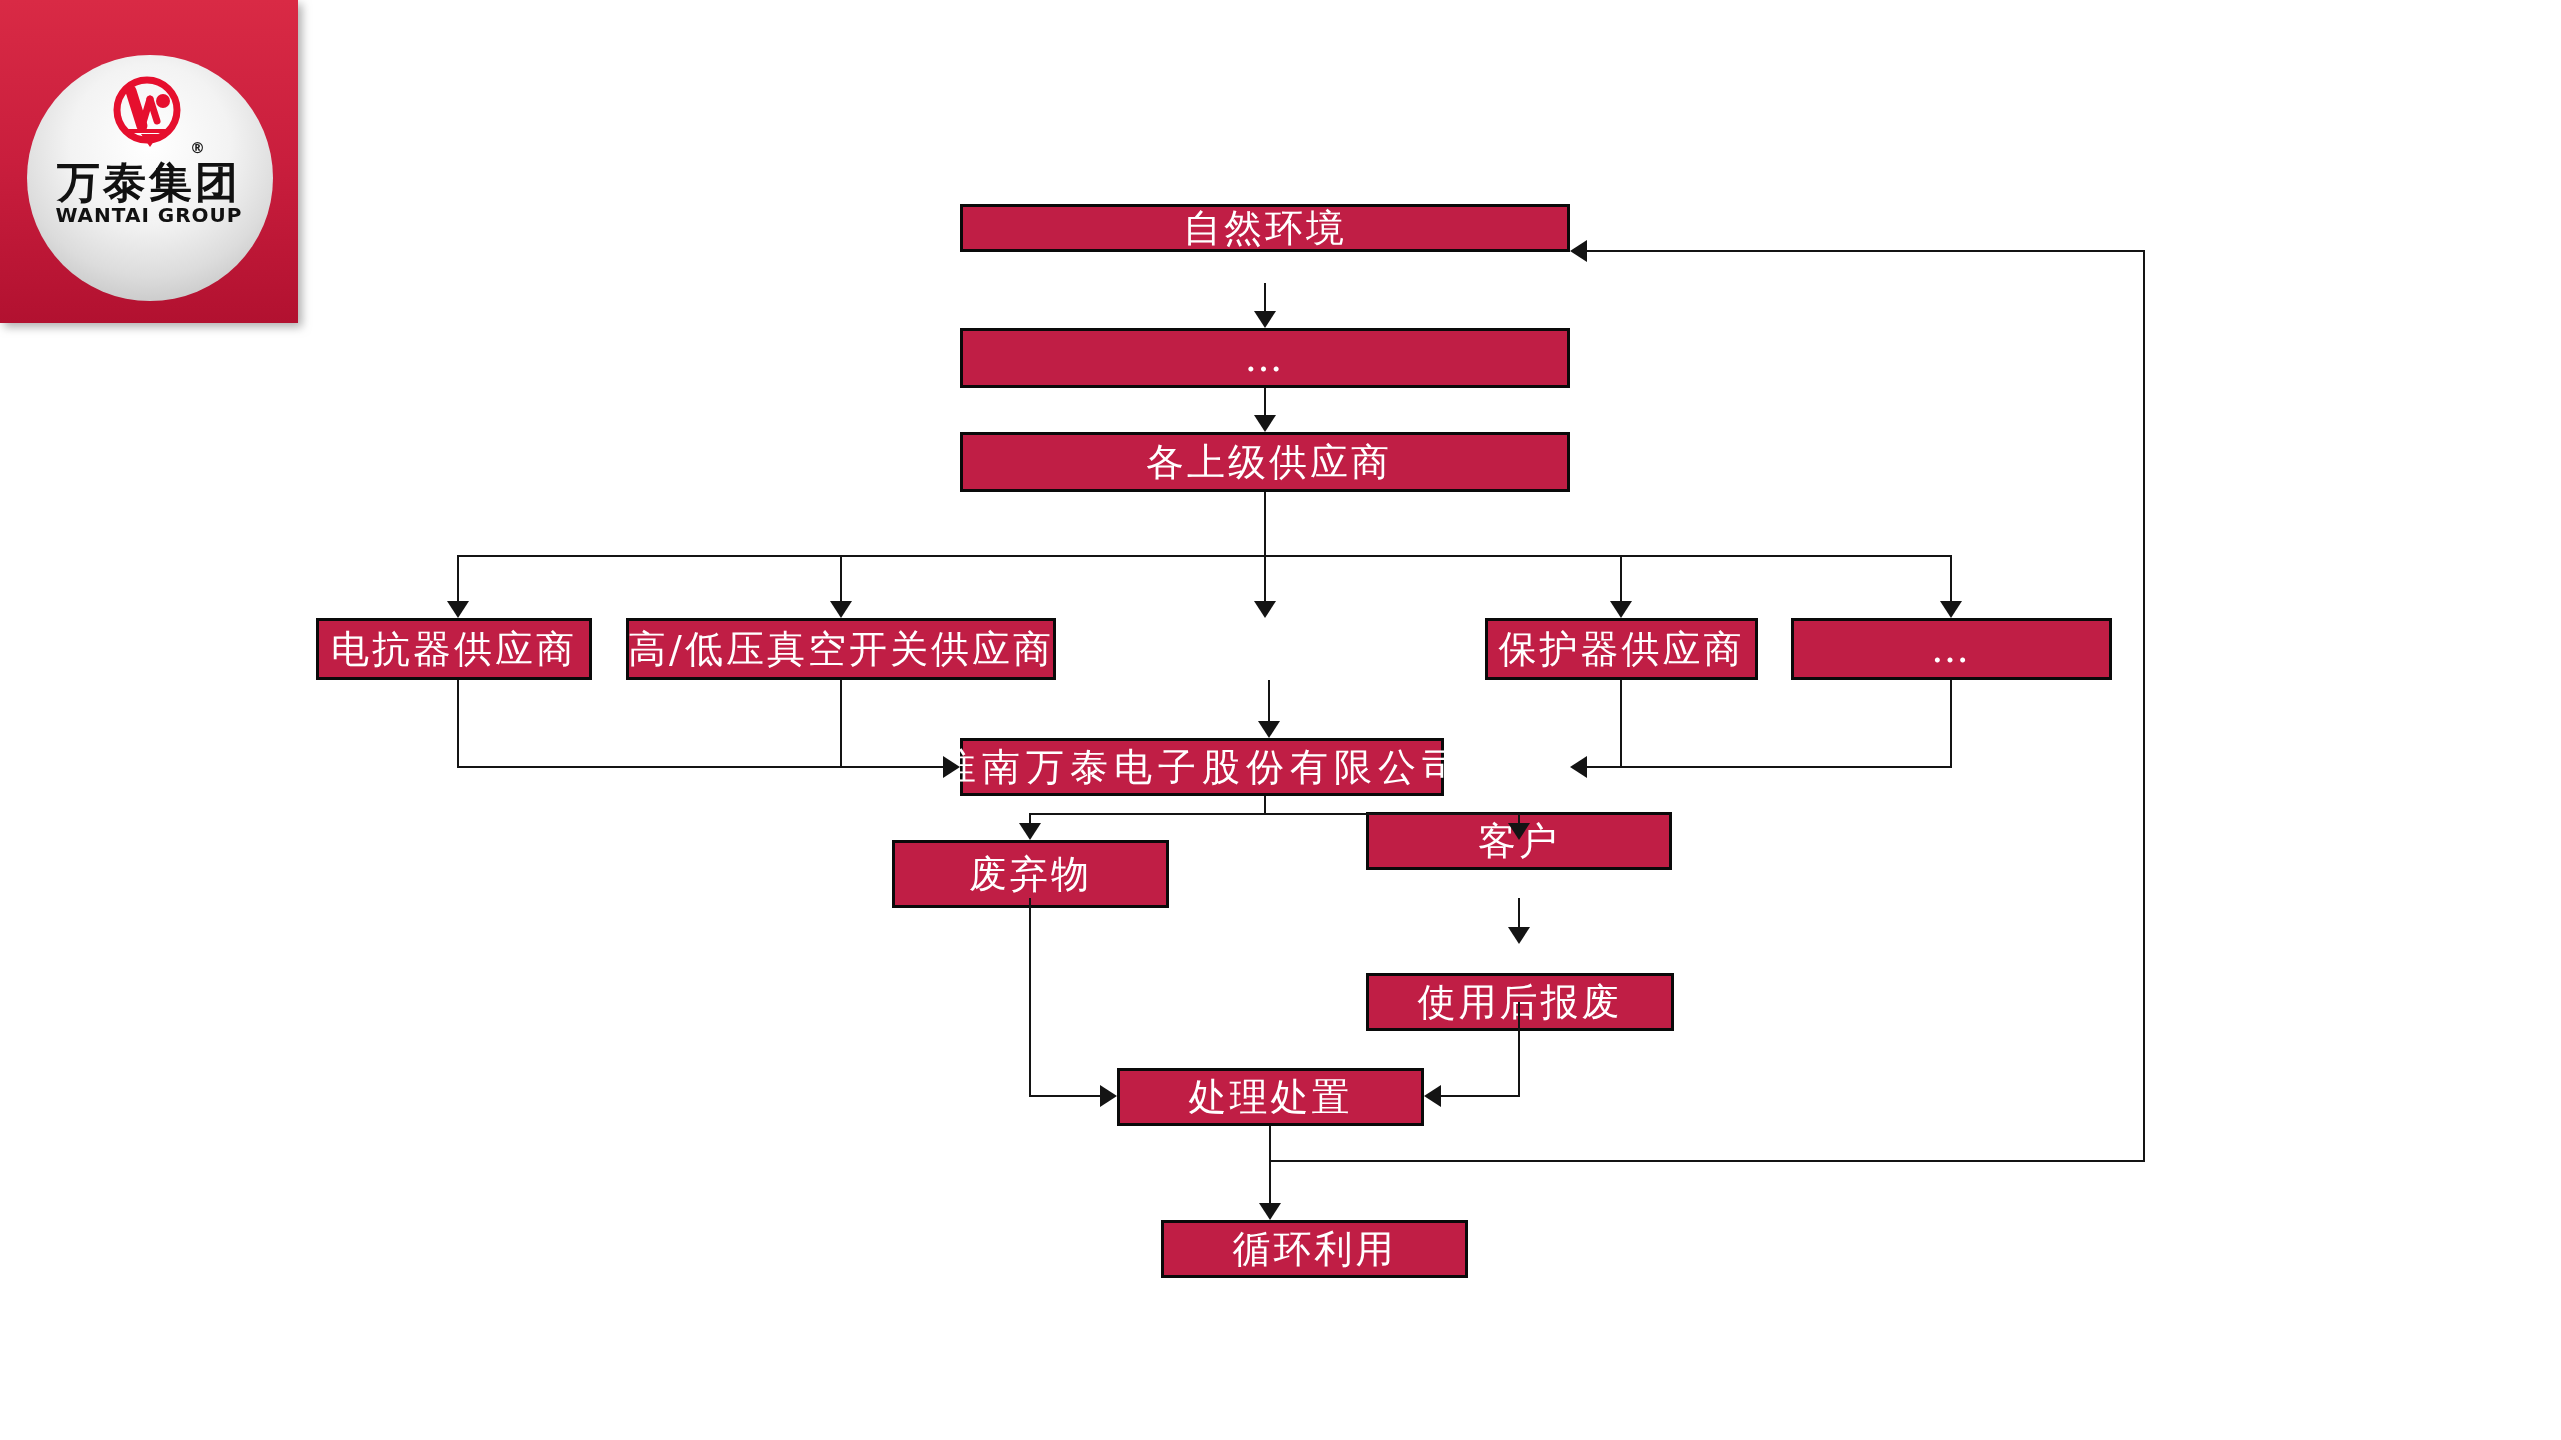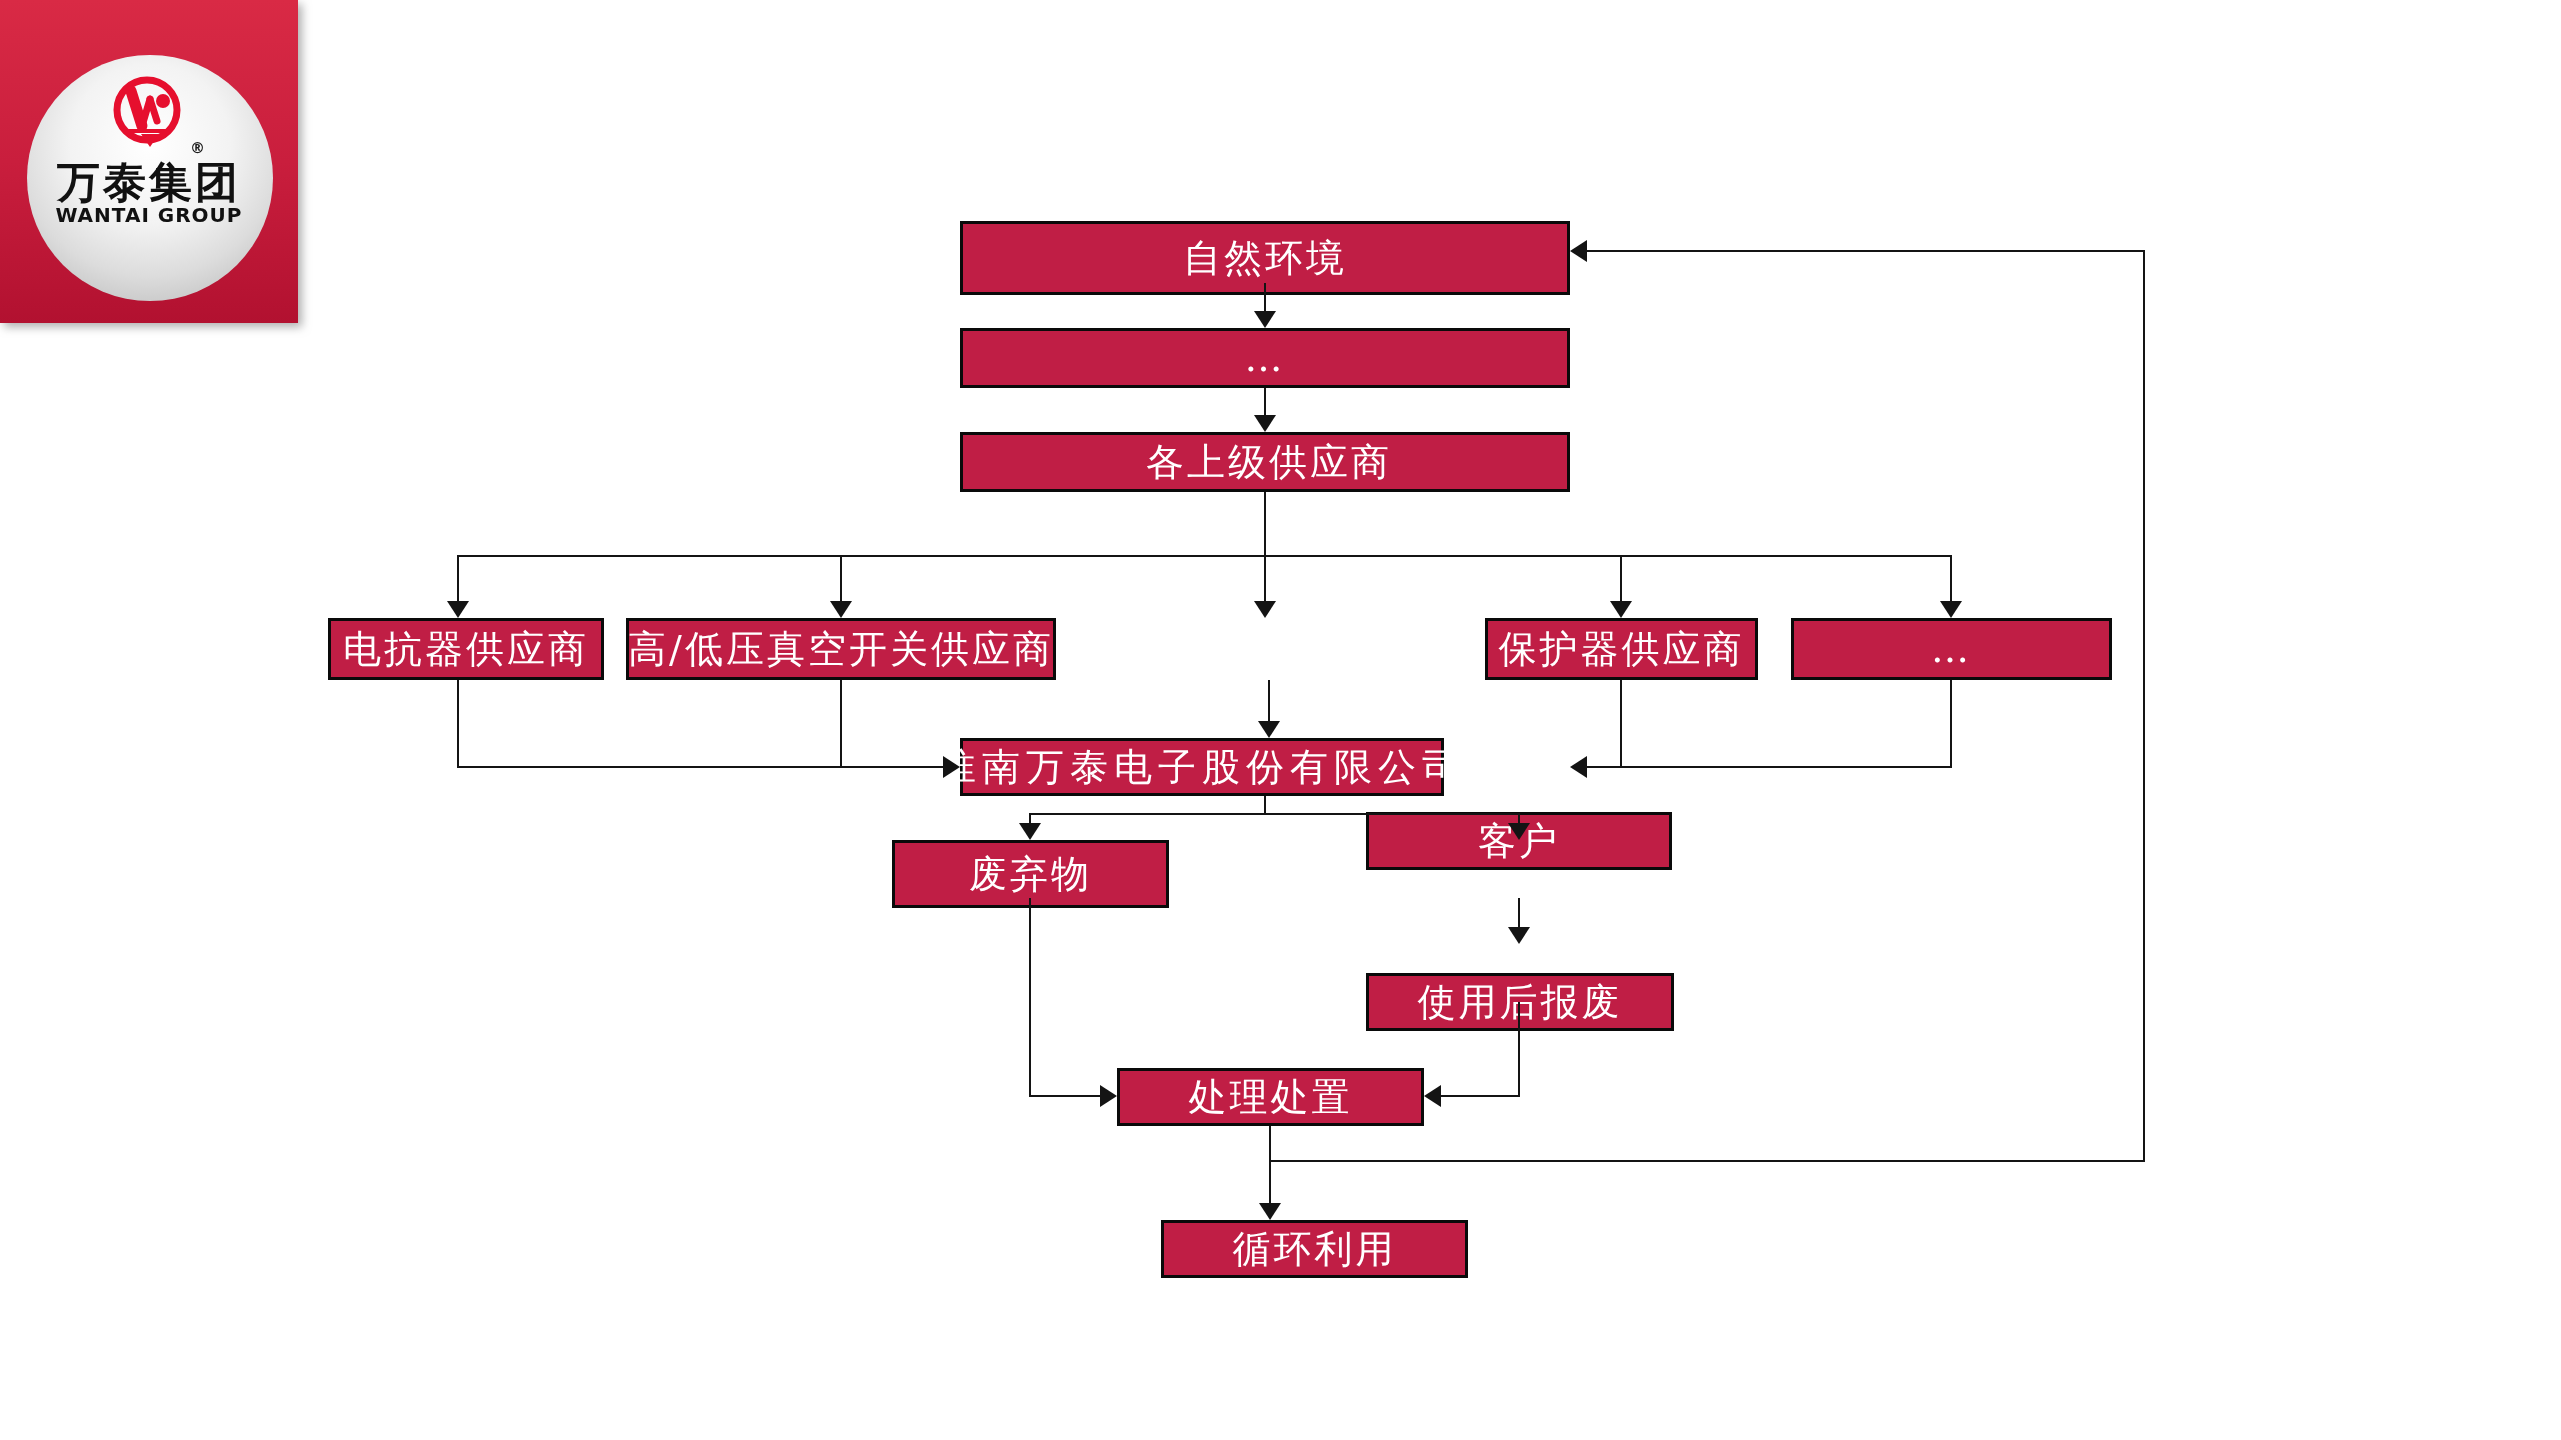--- a/index.html
+++ b/index.html
@@ -13,24 +13,24 @@
     background:#c01e45;
     border:3px solid #0a0a0a;
     box-sizing:border-box;
     display:flex;align-items:center;justify-content:center;
     color:#ffffff;
     font-family:"DejaVu Serif","Liberation Serif",serif;
     font-size:38px;
     letter-spacing:3px;
     white-space:nowrap;
   }
-  #n-nature      {left:960px; top:221px; width:610px; height:74px;}
+  #n-nature      {left:960px; top:204px; width:610px; height:48px;}
   #n-dots1       {left:960px; top:328px; width:610px; height:60px;}
   #n-upper       {left:960px; top:432px; width:610px; height:60px;padding-left:8px;}
-  #n-reactor     {left:328px; top:618px; width:276px; height:62px;}
+  #n-reactor     {left:316px; top:618px; width:276px; height:62px;}
   #n-vswitch     {left:626px; top:618px; width:430px; height:62px;}
   #n-conductive  {left:1072px;top:618px; width:394px; height:62px;}
   #n-protector   {left:1485px;top:618px; width:273px; height:62px;}
   #n-dots2       {left:1791px;top:618px; width:321px; height:62px;}
   #n-company     {left:960px; top:738px; width:484px; height:58px; letter-spacing:6px;}
   #n-waste       {left:892px; top:840px; width:277px; height:68px;}
   #n-customer    {left:1366px;top:812px; width:306px; height:58px;}
   #n-scrapped    {left:1366px;top:944px; width:308px; height:58px;margin-top:29px;}
   #n-disposal    {left:1117px;top:1068px;width:307px; height:58px;}
   #n-recycle     {left:1117px;top:1220px;width:307px; height:58px;margin-left:44px;}

